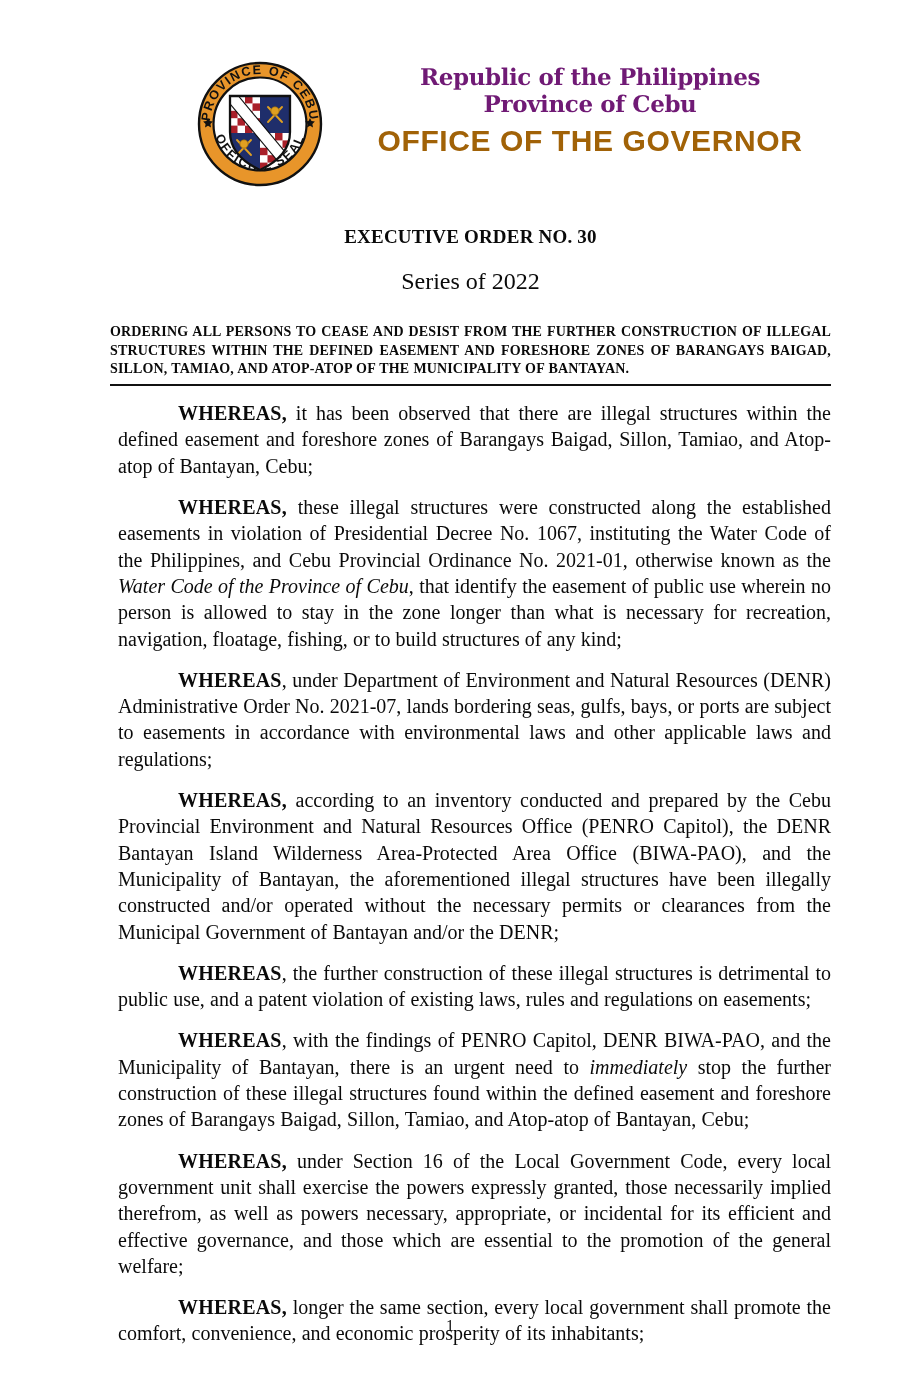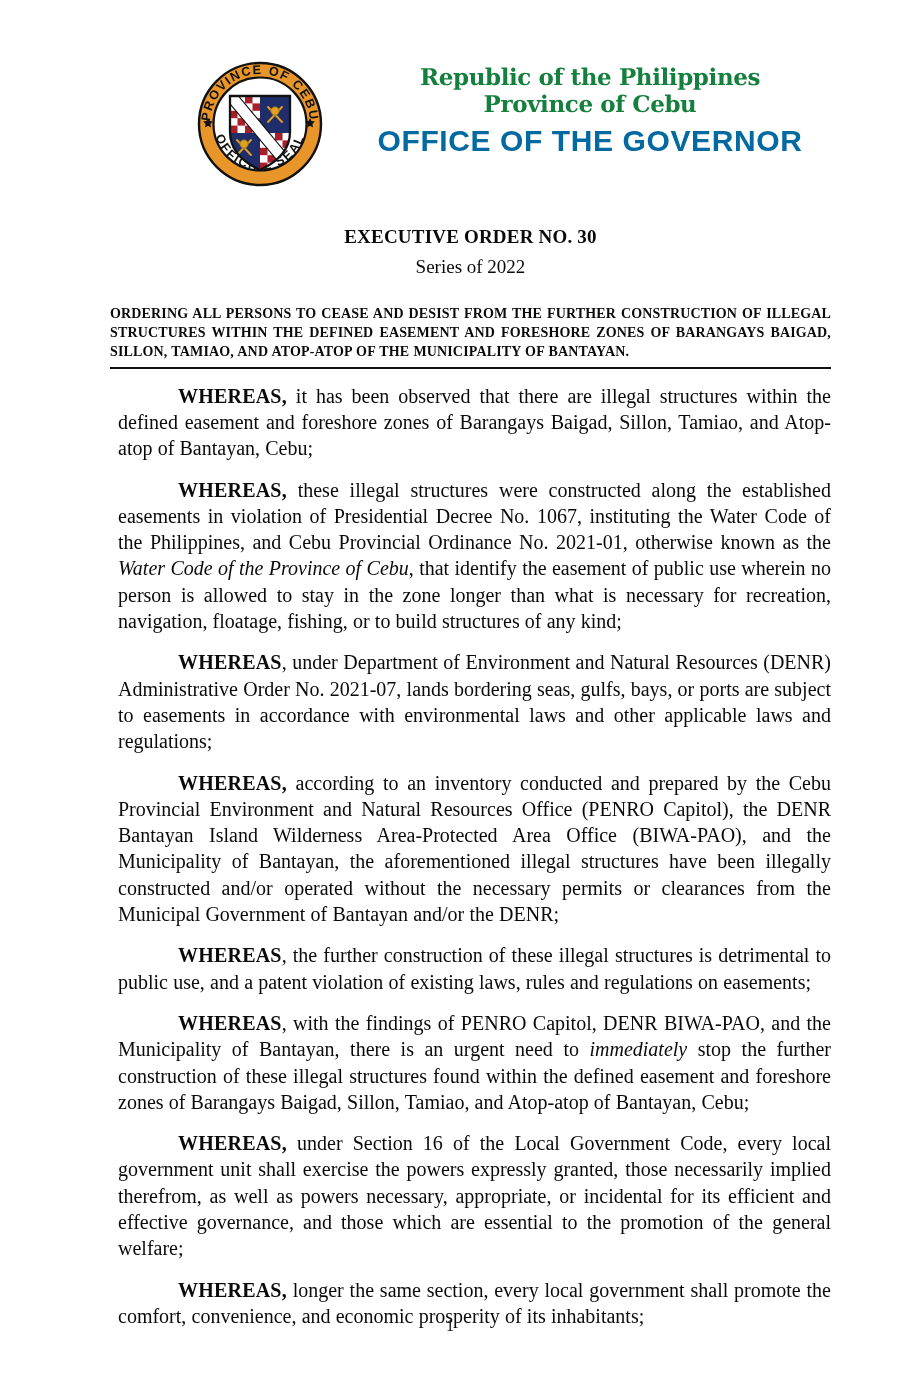--- a/index.html
+++ b/index.html
@@ -51,59 +51,59 @@
     position: absolute;
     left: 330px;
     top: 12px;
     width: 520px;
     text-align: center;
   }
 
   .hdr-line1, .hdr-line2 {
     font-family: "DejaVu Serif", "Liberation Serif", serif;
     font-weight: 700;
-    color: #15803d;
+    color: #701a75;
     letter-spacing: -0.4px;
     line-height: 1.18;
     font-style: normal;
     text-rendering: geometricPrecision;
   }
   .hdr-line1 { font-size: 23px; }
   .hdr-line2 { font-size: 23px; }
 
   .hdr-office {
     margin-top: 6px;
     font-family: "Liberation Sans", "DejaVu Sans", sans-serif;
     font-weight: 700;
     font-size: 30px;
     letter-spacing: 0.6px;
-    color: #0369a1;
+    color: #a16207;
     line-height: 1.1;
   }
 
   
   .doc {
     position: absolute;
     left: 110px;
     top: 225px;
     width: 721px;
   }
 
   .eo-no {
     text-align: center;
     font-weight: 700;
     font-size: 19px;
     letter-spacing: 0.2px;
     line-height: 1.25;
   }
   .eo-series {
     text-align: center;
-    font-size: 19px;
+    font-size: 24px;
     line-height: 1.3;
-    margin-top: 6px;
+    margin-top: 17px;
   }
 
   .eo-title {
     margin-top: 26px;
     text-align: justify;
     text-align-last: left;
     font-weight: 700;
     font-size: 14px;
     line-height: 1.34;
     letter-spacing: 0.15px;

